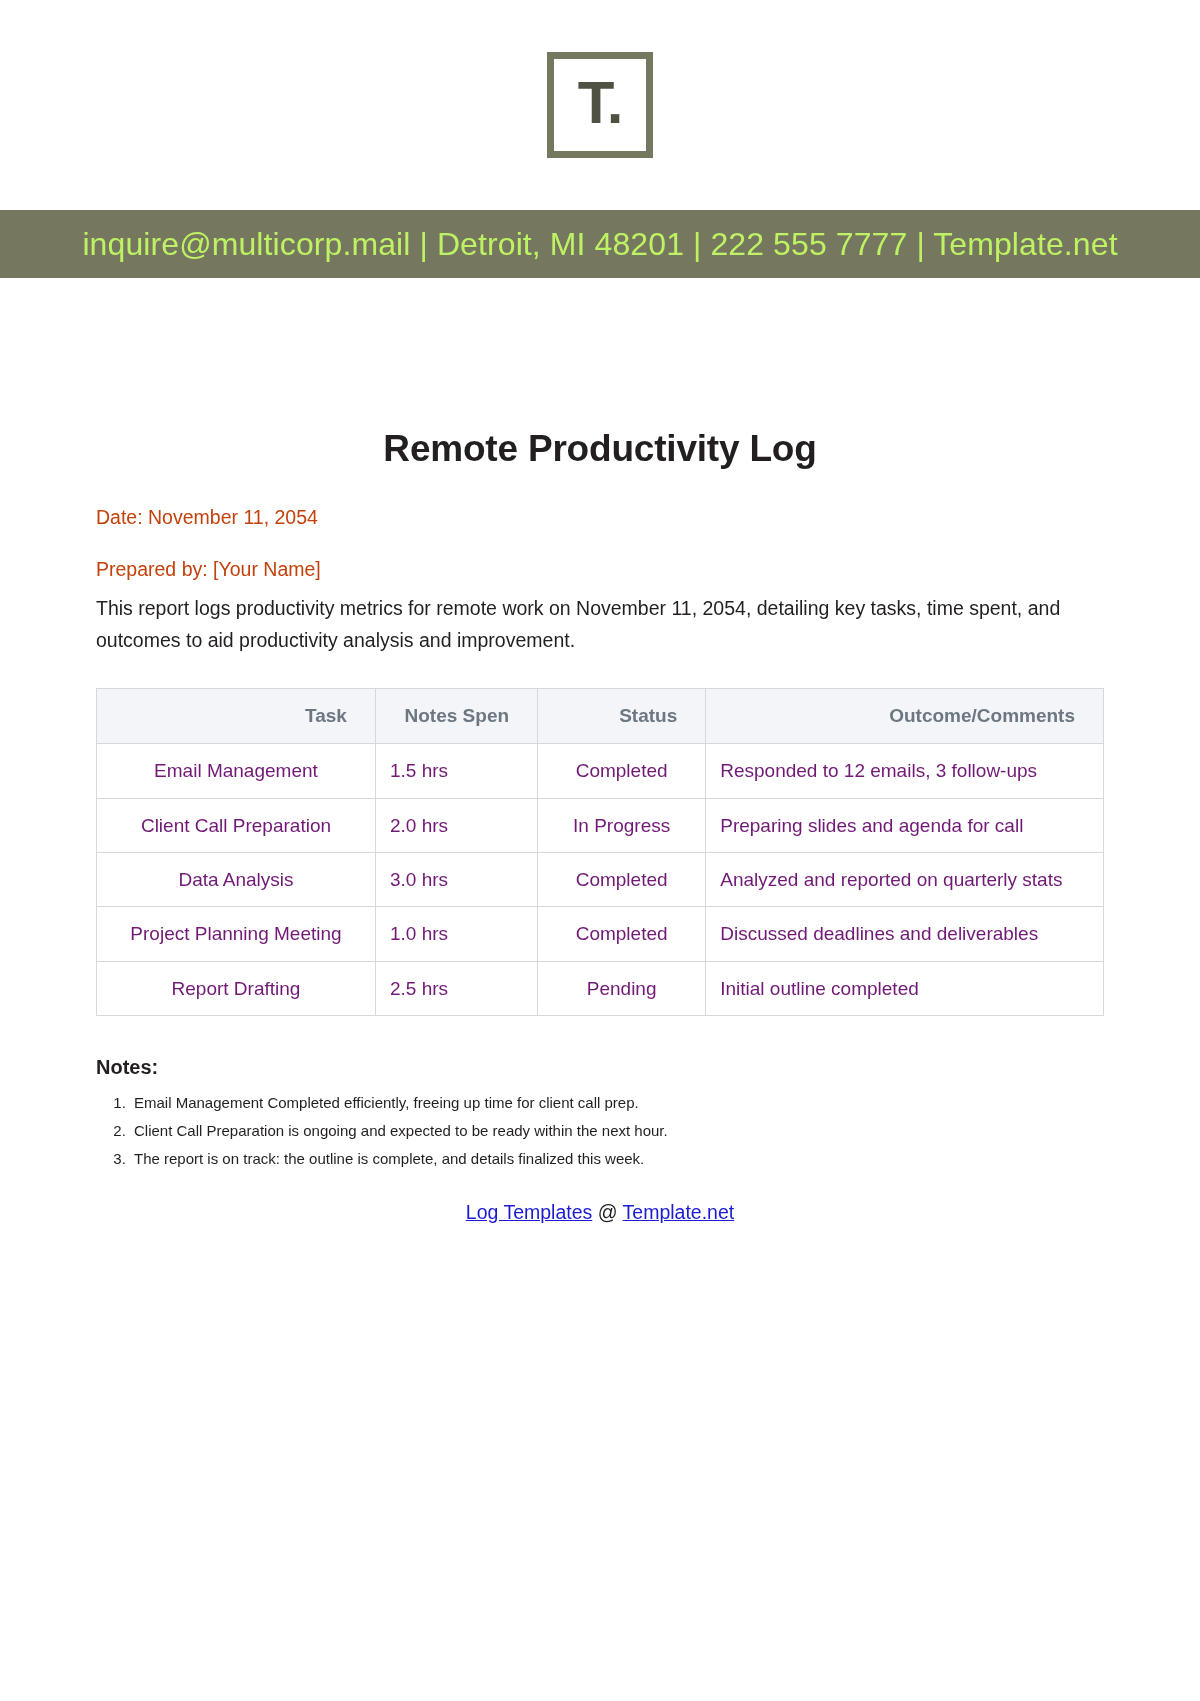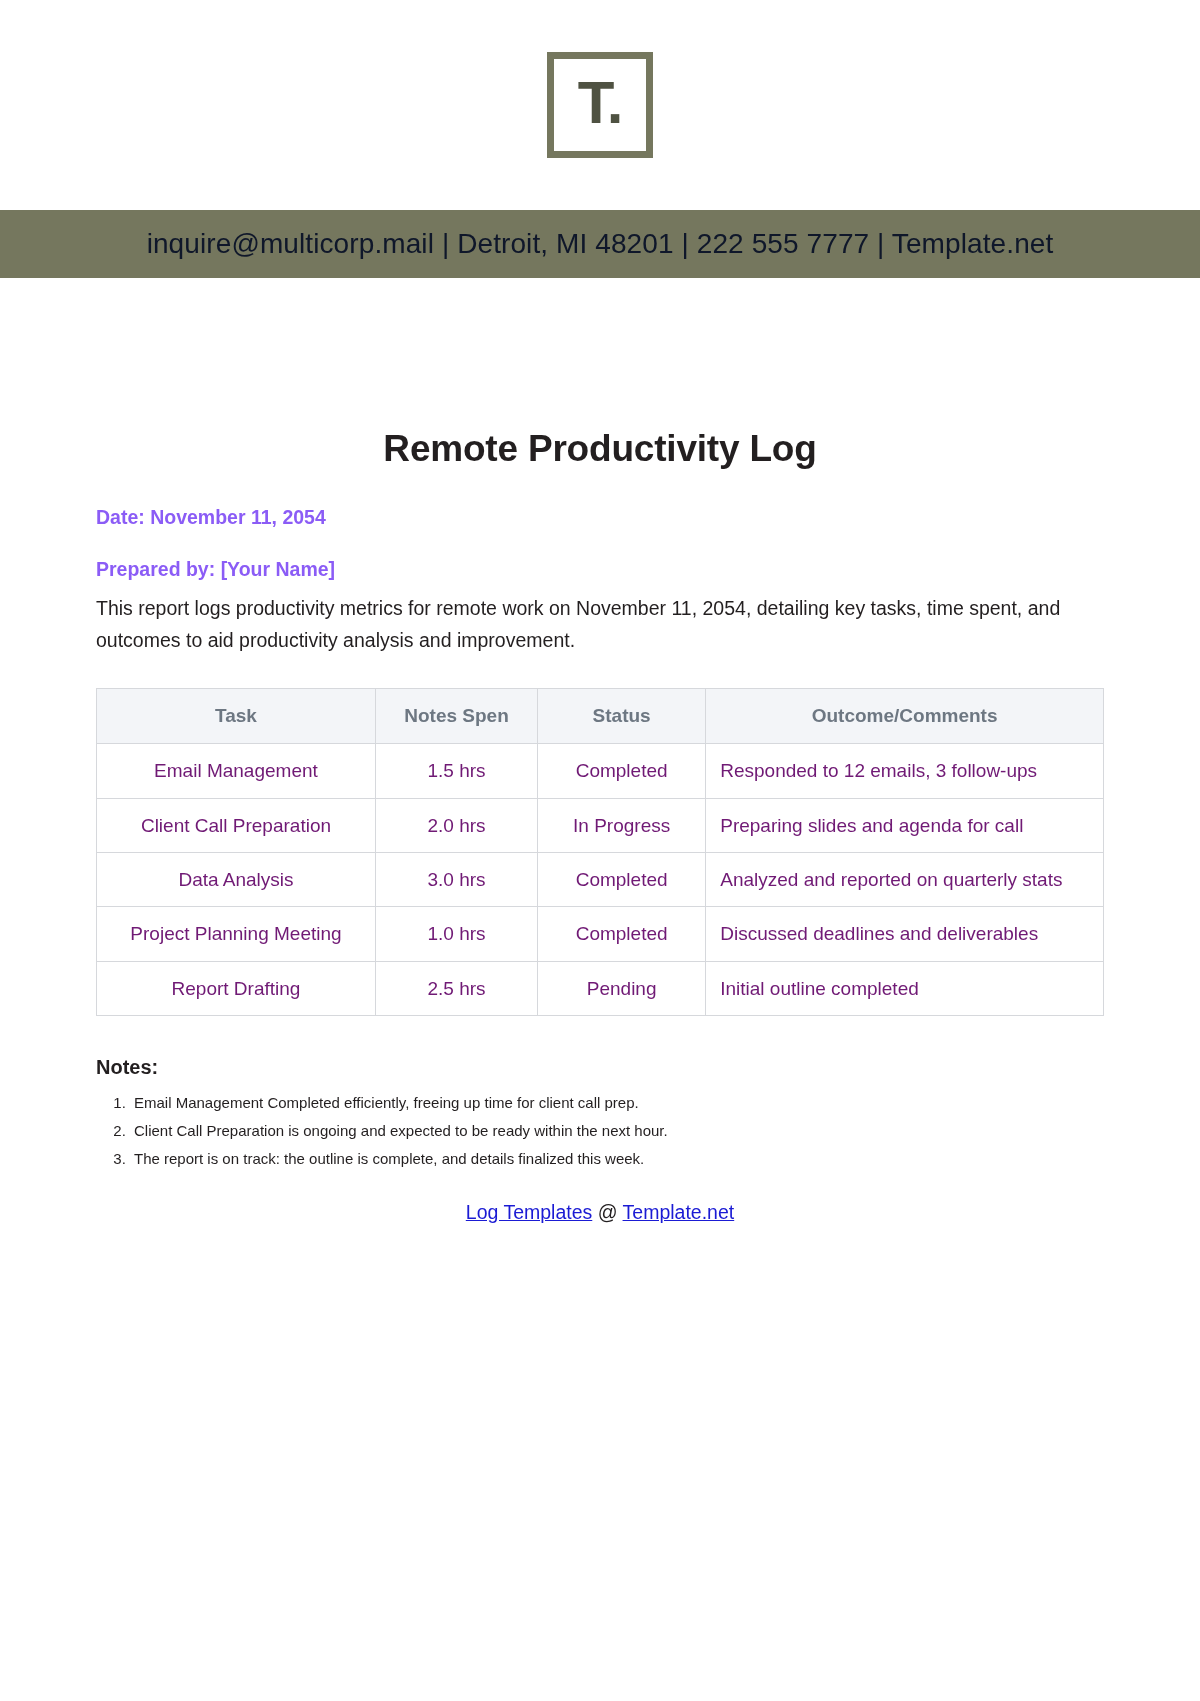--- a/index.html
+++ b/index.html
@@ -58,42 +58,42 @@
   .contact-bar {
     margin-top: 52px;
     width: 100%;
     background: #75775e;
     height: 68px;
     display: flex;
     align-items: center;
     justify-content: center;
   }
   .contact-bar-text {
-    color: #0f172a;
-    font-size: 28px;
+    color: #bef264;
+    font-size: 32px;
     letter-spacing: 0.1px;
   }
 
   
   .content {
     padding: 0 96px;
   }
   .doc-title {
     text-align: center;
     font-size: 37px;
     font-weight: bold;
     color: #231f20;
     margin-top: 150px;
     margin-bottom: 0;
     letter-spacing: -0.2px;
   }
   .meta-line {
     font-size: 19.5px;
-    font-weight: bold;
-    color: #8b5cf6;
+    font-weight: normal;
+    color: #c2410c;
     margin-top: 36px;
   }
   .meta-line.second {
     margin-top: 29px;
   }
   .intro {
     font-size: 19.5px;
     line-height: 1.62;
     color: #231f20;
     margin-top: 12px;
@@ -112,29 +112,29 @@
     border: 1px solid #d6d8dc;
     font-size: 19px;
     color: #701a75;
     padding: 12px 14px;
     vertical-align: middle;
   }
   table.log-table thead th {
     background: #f3f5f8;
     color: #6d7782;
     font-weight: bold;
-    text-align: center;
+    text-align: right;
     height: 55px;
-    padding: 8px 10px;
+    padding: 8px 28px;
   }
   table.log-table tbody td {
     line-height: 1.55;
   }
   .col-task { width: 27.7%; text-align: center; }
-  .col-time { width: 16.1%; text-align: center; }
+  .col-time { width: 16.1%; }
   .col-status { width: 16.7%; text-align: center; }
   .col-outcome { width: 39.5%; text-align: left; }
 
   
   .notes-title {
     font-size: 20px;
     font-weight: bold;
     margin-top: 40px;
   }
   ol.notes-list {

